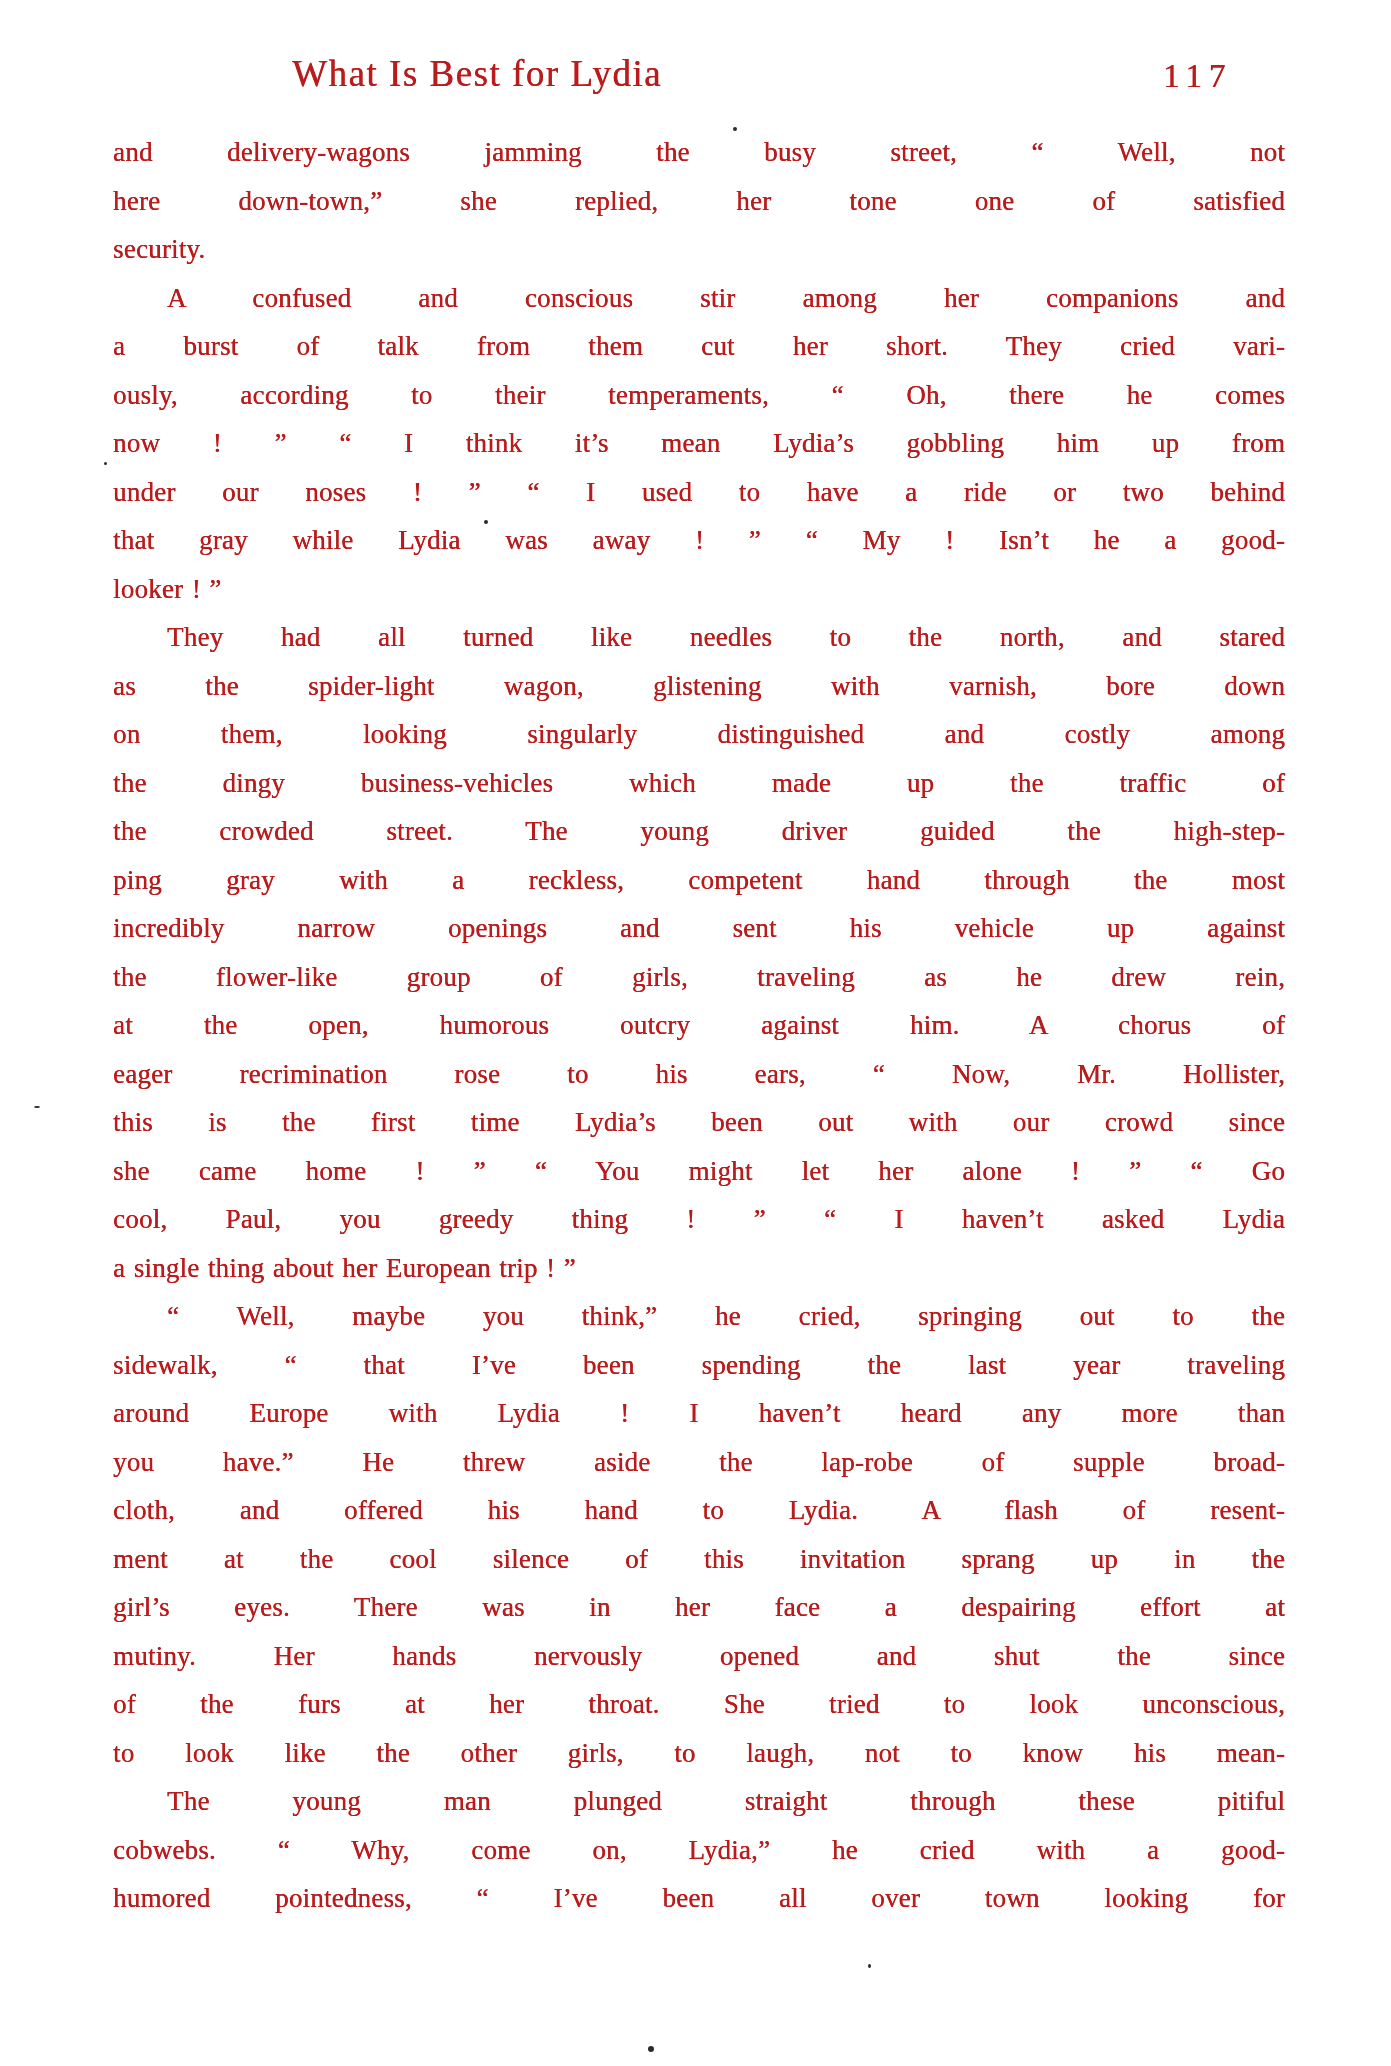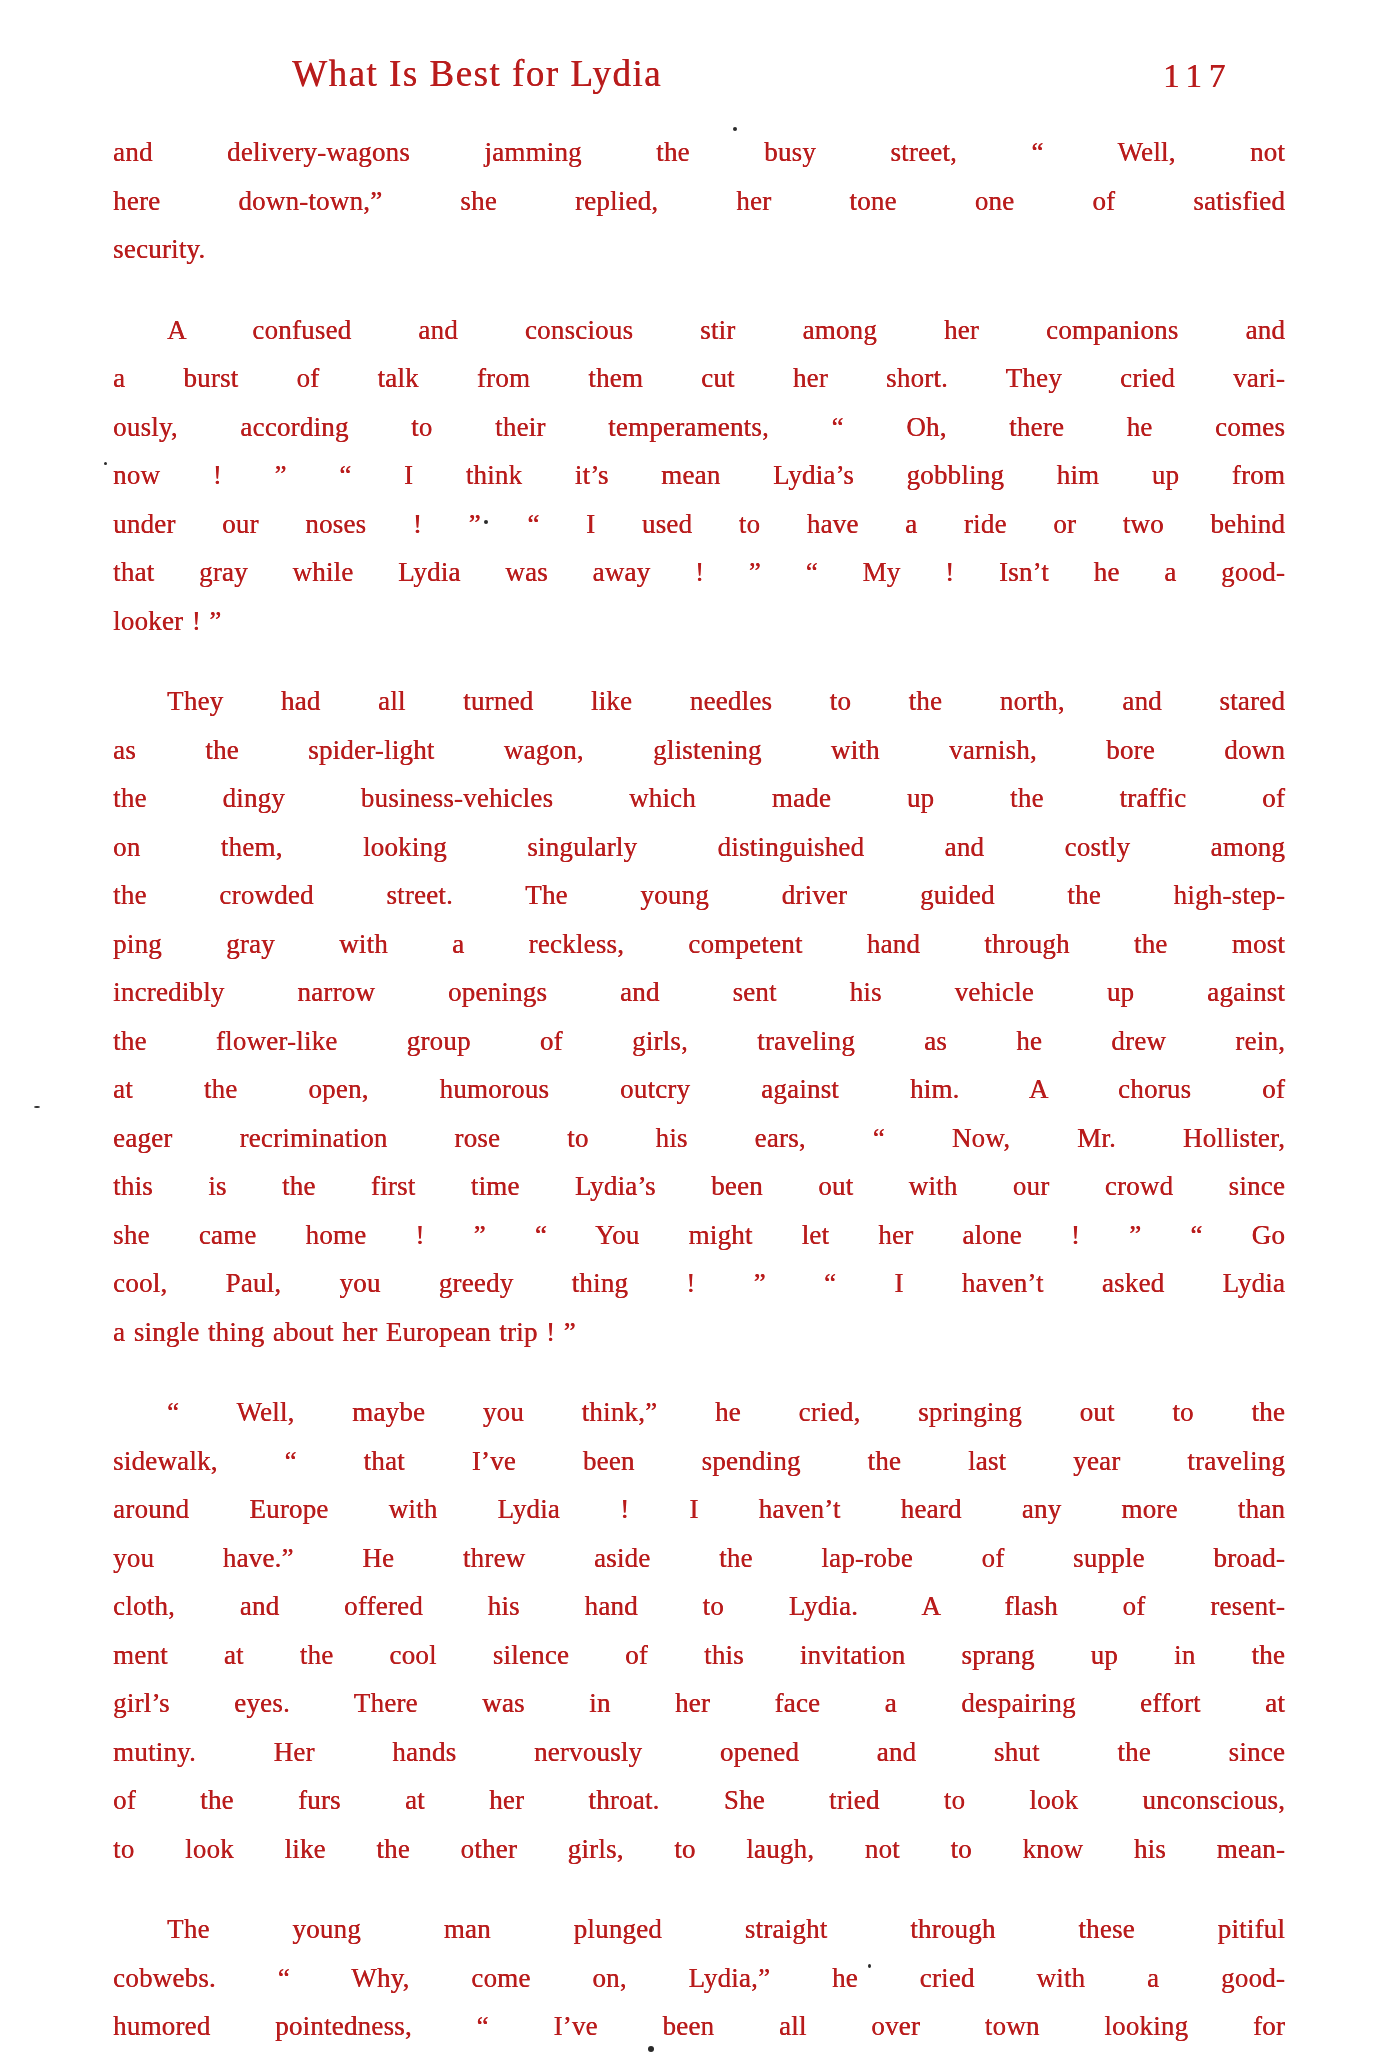--- a/index.html
+++ b/index.html
@@ -59,21 +59,20 @@
     text-align-last: justify;
     letter-spacing: 0.2px;
     word-spacing: 1.5px;
     white-space: nowrap;
   }
   .line.last {
     text-align-last: left;
   }
   .line.indent {
     padding-left: 54px;
-    margin-top: 32px;
   }
   .speck {
     position: absolute;
     background: #2a2a2a;
     border-radius: 50%;
   }
 </style>
 </head>
 <body>
 
@@ -89,22 +88,22 @@
       <div class="line last">security.</div>
       <div class="line indent">A confused and conscious stir among her companions and</div>
       <div class="line">a burst of talk from them cut her short.  They cried vari-</div>
       <div class="line">ously, according to their temperaments, “ Oh, there he comes</div>
       <div class="line">now ! ”  “ I think it’s mean Lydia’s gobbling him up from</div>
       <div class="line">under our noses ! ”  “ I used to have a ride or two behind</div>
       <div class="line">that gray while Lydia was away ! ”  “ My !  Isn’t he a good-</div>
       <div class="line last">looker ! ”</div>
       <div class="line indent">They had all turned like needles to the north, and stared</div>
       <div class="line">as the spider-light wagon, glistening with varnish, bore down</div>
+      <div class="line">on them, looking singularly distinguished and costly among</div>
       <div class="line">the dingy business-vehicles which made up the traffic of</div>
-      <div class="line">on them, looking singularly distinguished and costly among</div>
       <div class="line">the crowded street.  The young driver guided the high-step-</div>
       <div class="line">ping gray with a reckless, competent hand through the most</div>
       <div class="line">incredibly narrow openings and sent his vehicle up against</div>
       <div class="line">the flower-like group of girls, traveling as he drew rein,</div>
       <div class="line">at the open, humorous outcry against him.  A chorus of</div>
       <div class="line">eager recrimination rose to his ears, “ Now, Mr. Hollister,</div>
       <div class="line">this is the first time Lydia’s been out with our crowd since</div>
       <div class="line">she came home ! ”  “ You might let her alone ! ”  “ Go</div>
       <div class="line">cool, Paul, you greedy thing ! ”  “ I haven’t asked Lydia</div>
       <div class="line last">a single thing about her European trip ! ”</div>

